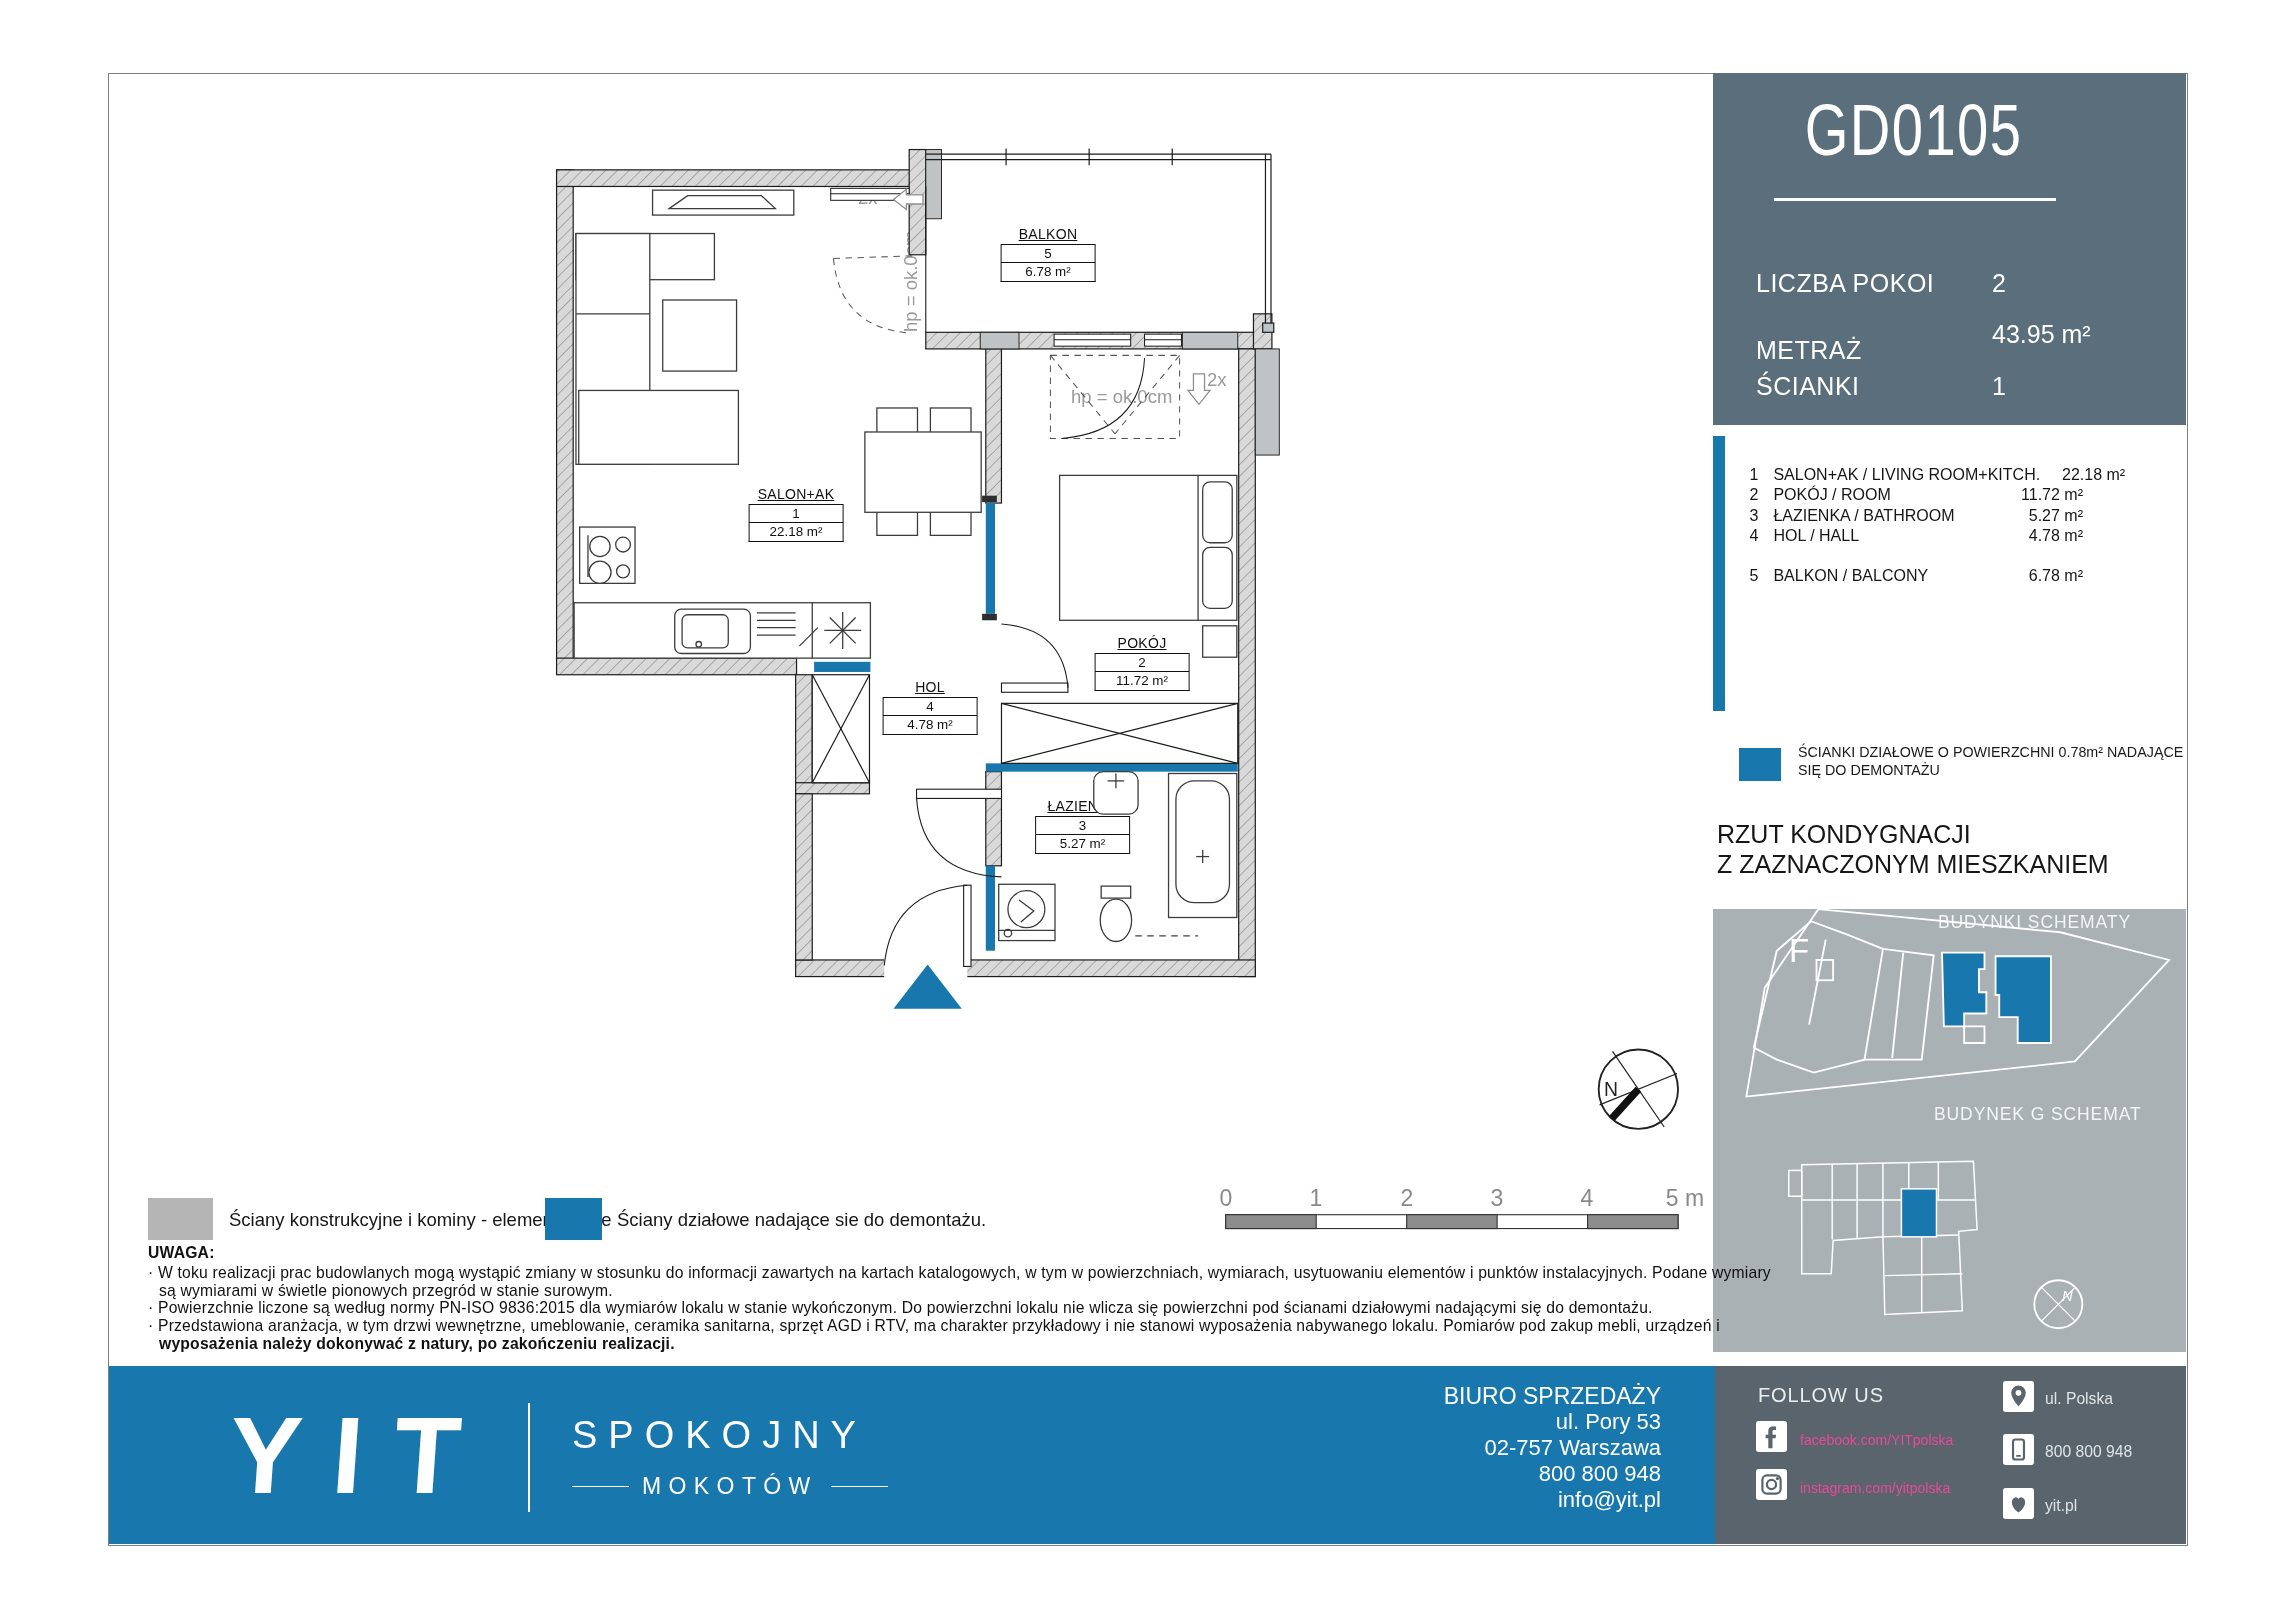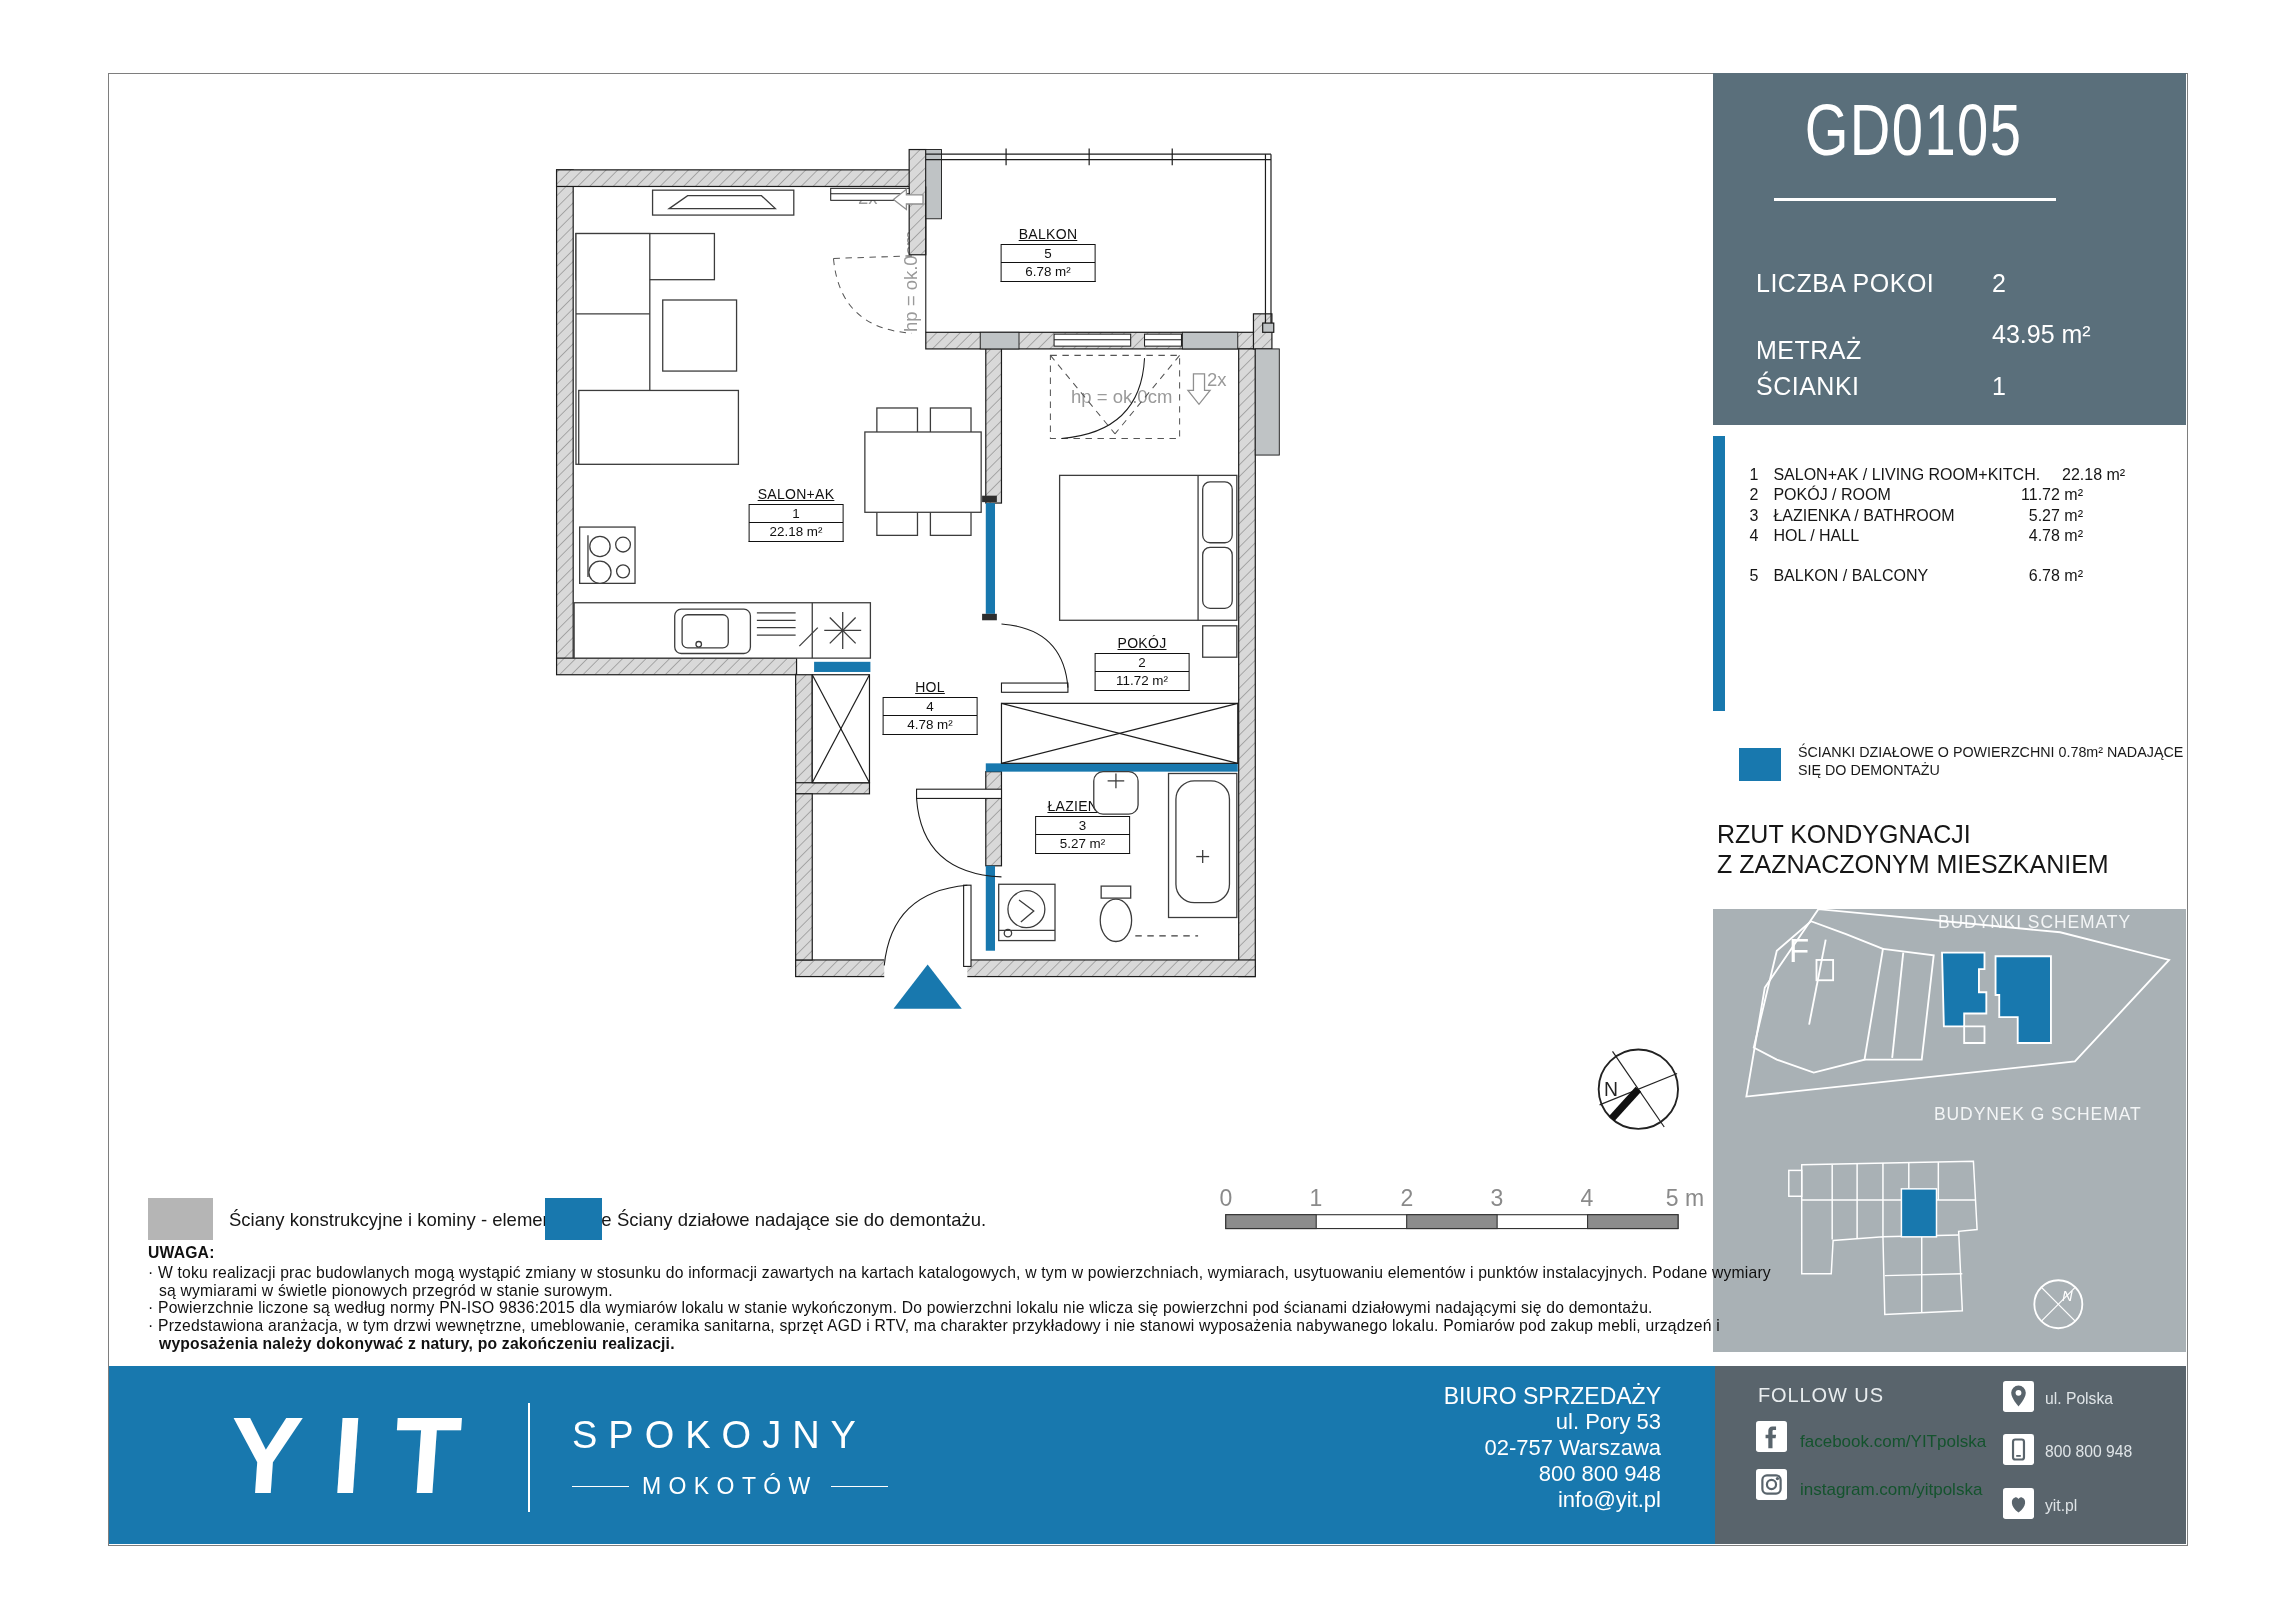--- a/index.html
+++ b/index.html
@@ -35,21 +35,21 @@
   .uwaga{font-size:15.7px;color:#111;white-space:nowrap;letter-spacing:0.2px;}
   
   #foot-blue{left:109px;top:1366px;width:1606px;height:178px;background:#1878ae;}
   #foot-slate{left:1715px;top:1366px;width:471px;height:178px;background:#59646c;}
   .yit{color:#fff;font-weight:bold;font-size:109px;letter-spacing:31px;transform:skewX(-4deg);line-height:1;}
   .spok{color:#fff;font-size:38px;letter-spacing:11px;white-space:nowrap;text-align:right;}
   .moko{color:#fff;font-size:23px;letter-spacing:7.4px;white-space:nowrap;display:flex;align-items:center;gap:13px;}
   .moko .ln{width:57px;height:1.8px;background:#fff;}
   .office{color:#fff;font-size:22px;line-height:26px;text-align:right;white-space:nowrap;}
   .follow{color:#e9edef;font-size:20px;letter-spacing:0.9px;}
-  .soc-lab{color:#14532d;font-size:17px;white-space:nowrap;text-align:center;}
+  .soc-lab{color:#ec4899;font-size:14px;white-space:nowrap;text-align:center;}
   .con-lab{color:#dfe4e7;font-size:15.7px;white-space:nowrap;}
   .icon{position:absolute;width:31px;height:31px;}
 </style>
 </head>
 <body>
 
 <div id="page">
 
   <div class="abs" id="frame"></div>
 

